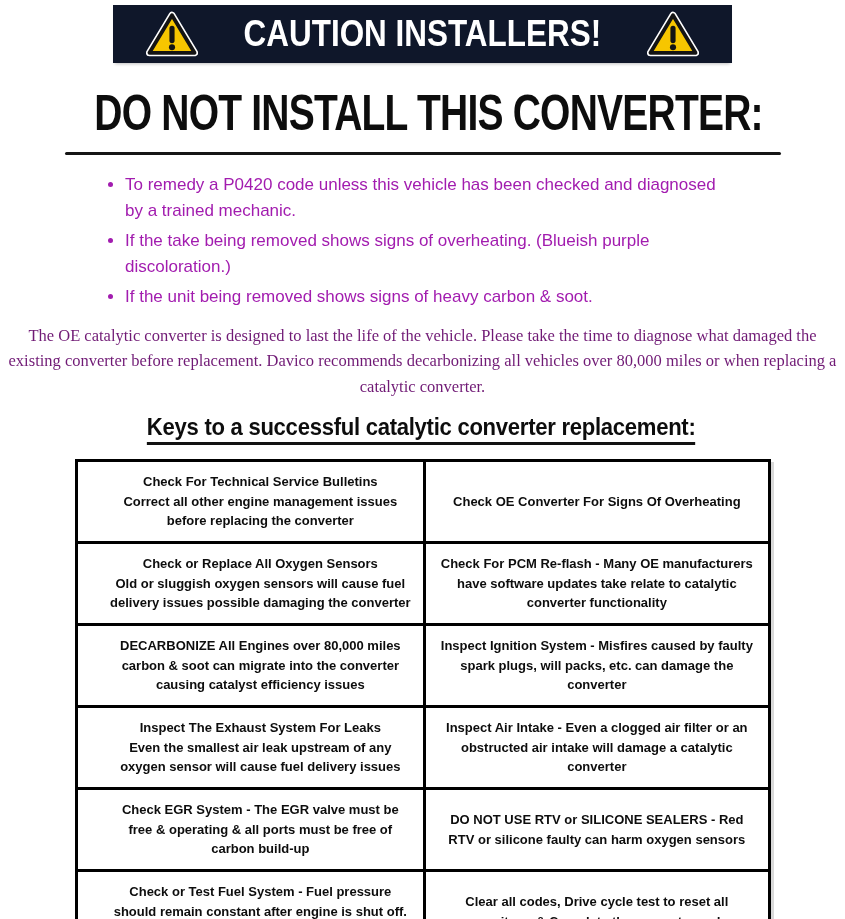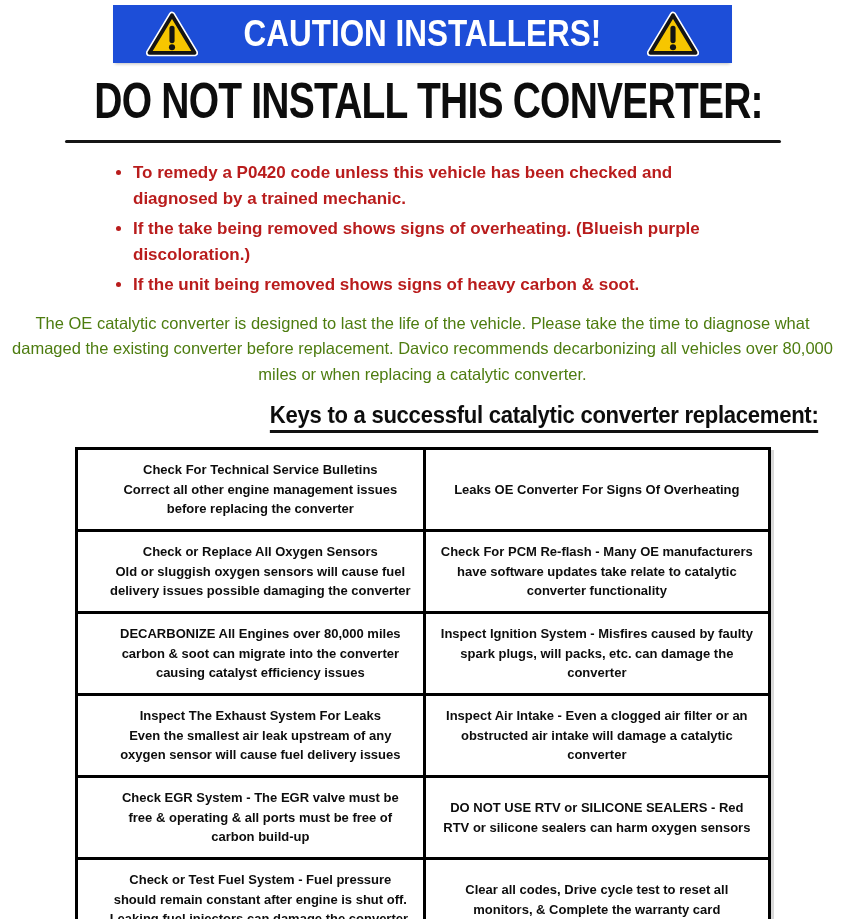--- a/index.html
+++ b/index.html
@@ -15,40 +15,40 @@
     height: 919px;
     overflow: hidden;
     background: #ffffff;
   }
 
   
   .banner {
     width: 619px;
     height: 58px;
     margin: 5px auto 0 auto;
-    background: #1d4ed8;
+    background: #0f172a;
     display: flex;
     align-items: center;
     justify-content: center;
     gap: 14px;
     box-shadow: 0 3px 3px -2px rgba(0,0,0,0.25);
   }
   .banner-title {
     color: #ffffff;
     font-weight: bold;
     font-size: 37px;
     letter-spacing: 0px;
     transform: scaleX(0.85);
     white-space: nowrap;
   }
   .warn-icon { display: block; }
 
   
   .h1-wrap {
-    margin: 13px 0 0 0;
+    margin: 25px 0 0 0;
     text-align: center;
   }
   .h1-text {
     display: inline-block;
     font-weight: bold;
     font-size: 50px;
     line-height: 1.0;
     letter-spacing: -1px;
     transform: scaleX(0.78);
     white-space: nowrap;
@@ -65,42 +65,43 @@
   }
 
   
   .warning-list {
     margin: 17px 0 0 107px;
     padding: 0 0 0 18px;
     width: 610px;
     list-style: disc outside;
   }
   .warning-list li {
-    font-weight: bold;
+    font-weight: normal;
     font-size: 17px;
     line-height: 1.5;
-    margin: 0 0 5px 8px;
-    color: #b91c1c;
+    margin: 0 0 5px 0;
+    color: #a21caf;
   }
 
   
   .oe-paragraph {
     width: 832px;
     margin: 13px auto 0 auto;
     text-align: center;
     font-size: 16.5px;
     line-height: 1.55;
-    color: #4d7c0f;
+    color: #701a75;
     font-weight: normal;
+    font-family: Liberation Serif, serif;
   }
 
   
   .h2-wrap {
     margin: 14px 3px 0 0;
-    text-align: right;
+    text-align: center;
   }
   .h2-text {
     display: inline-block;
     font-weight: bold;
     font-size: 24px;
     letter-spacing: -0.3px;
     transform: scaleX(0.92);
     border-bottom: 3px solid #111111;
     padding-bottom: 1px;
     white-space: nowrap;
@@ -168,39 +169,39 @@
 
   <div class="h2-wrap">
     <span class="h2-text">Keys to a successful catalytic converter replacement:</span>
   </div>
 
   <table class="keys-table">
     <tbody>
       <tr>
         <td class="col-left">Check For Technical Service Bulletins
 Correct all other engine management issues before replacing the converter</td>
-        <td class="col-right">Leaks OE Converter For Signs Of Overheating</td>
+        <td class="col-right">Check OE Converter For Signs Of Overheating</td>
       </tr>
       <tr>
         <td class="col-left">Check or Replace All Oxygen Sensors
 Old or sluggish oxygen sensors will cause fuel delivery issues possible damaging the converter</td>
         <td class="col-right">Check For PCM Re-flash - Many OE manufacturers have software updates take relate to catalytic converter functionality</td>
       </tr>
       <tr>
         <td class="col-left">DECARBONIZE All Engines over 80,000 miles carbon &amp; soot can migrate into the converter causing catalyst efficiency issues</td>
         <td class="col-right">Inspect Ignition System - Misfires caused by faulty spark plugs, will packs, etc. can damage the converter</td>
       </tr>
       <tr>
         <td class="col-left">Inspect The Exhaust System For Leaks
 Even the smallest air leak upstream of any oxygen sensor will cause fuel delivery issues</td>
         <td class="col-right">Inspect Air Intake - Even a clogged air filter or an obstructed air intake will damage a catalytic converter</td>
       </tr>
       <tr>
         <td class="col-left">Check EGR System - The EGR valve must be free &amp; operating &amp; all ports must be free of carbon build-up</td>
-        <td class="col-right">DO NOT USE RTV or SILICONE SEALERS - Red RTV or silicone sealers can harm oxygen sensors</td>
+        <td class="col-right">DO NOT USE RTV or SILICONE SEALERS - Red RTV or silicone faulty can harm oxygen sensors</td>
       </tr>
       <tr>
         <td class="col-left">Check or Test Fuel System - Fuel pressure should remain constant after engine is shut off.  Leaking fuel injectors can damage the converter.</td>
         <td class="col-right">Clear all codes,  Drive cycle test to reset all monitors, &amp; Complete the warranty card</td>
       </tr>
     </tbody>
   </table>
 
 </div>
 

